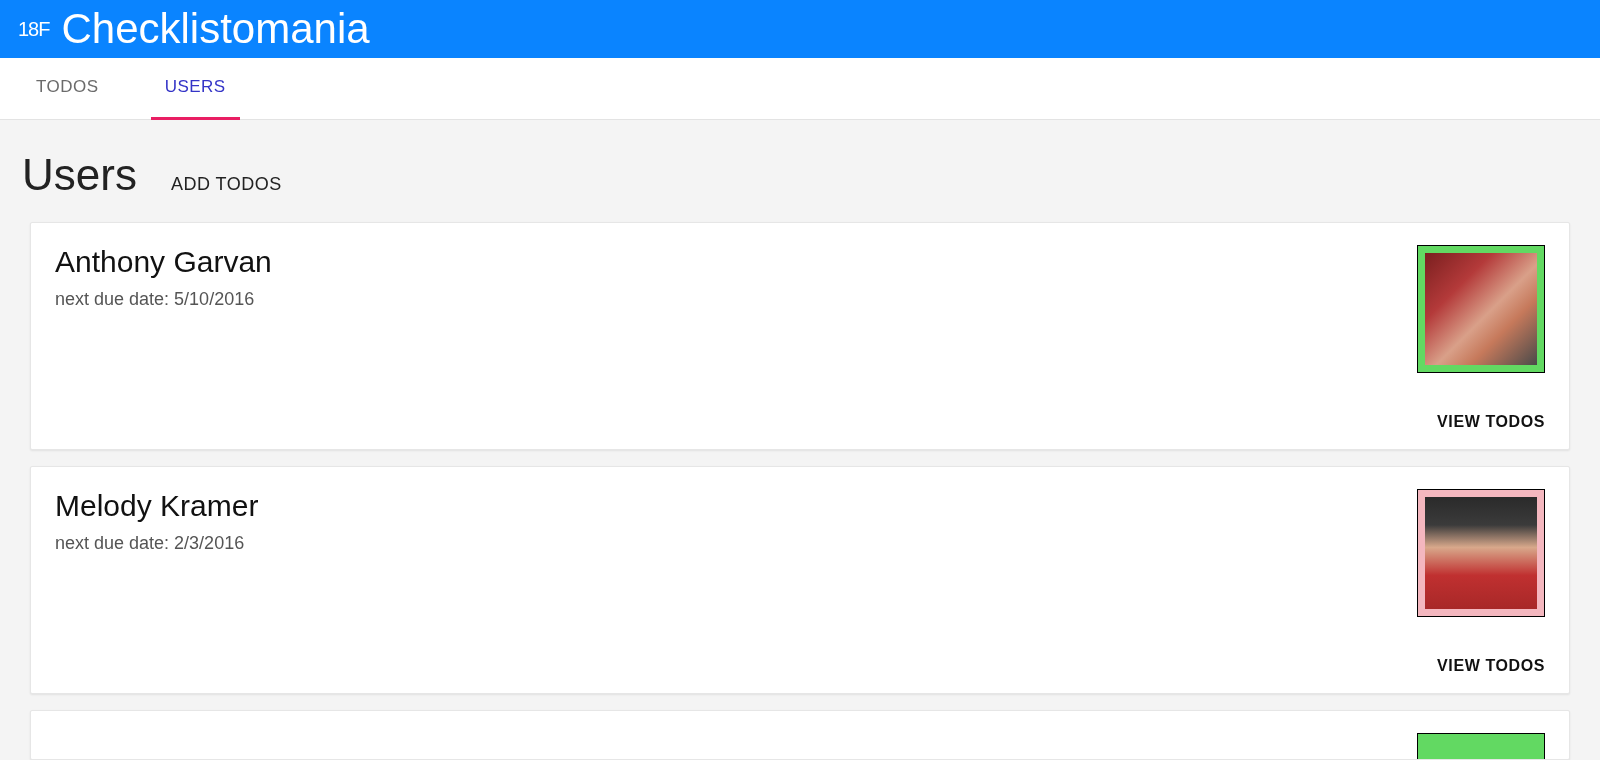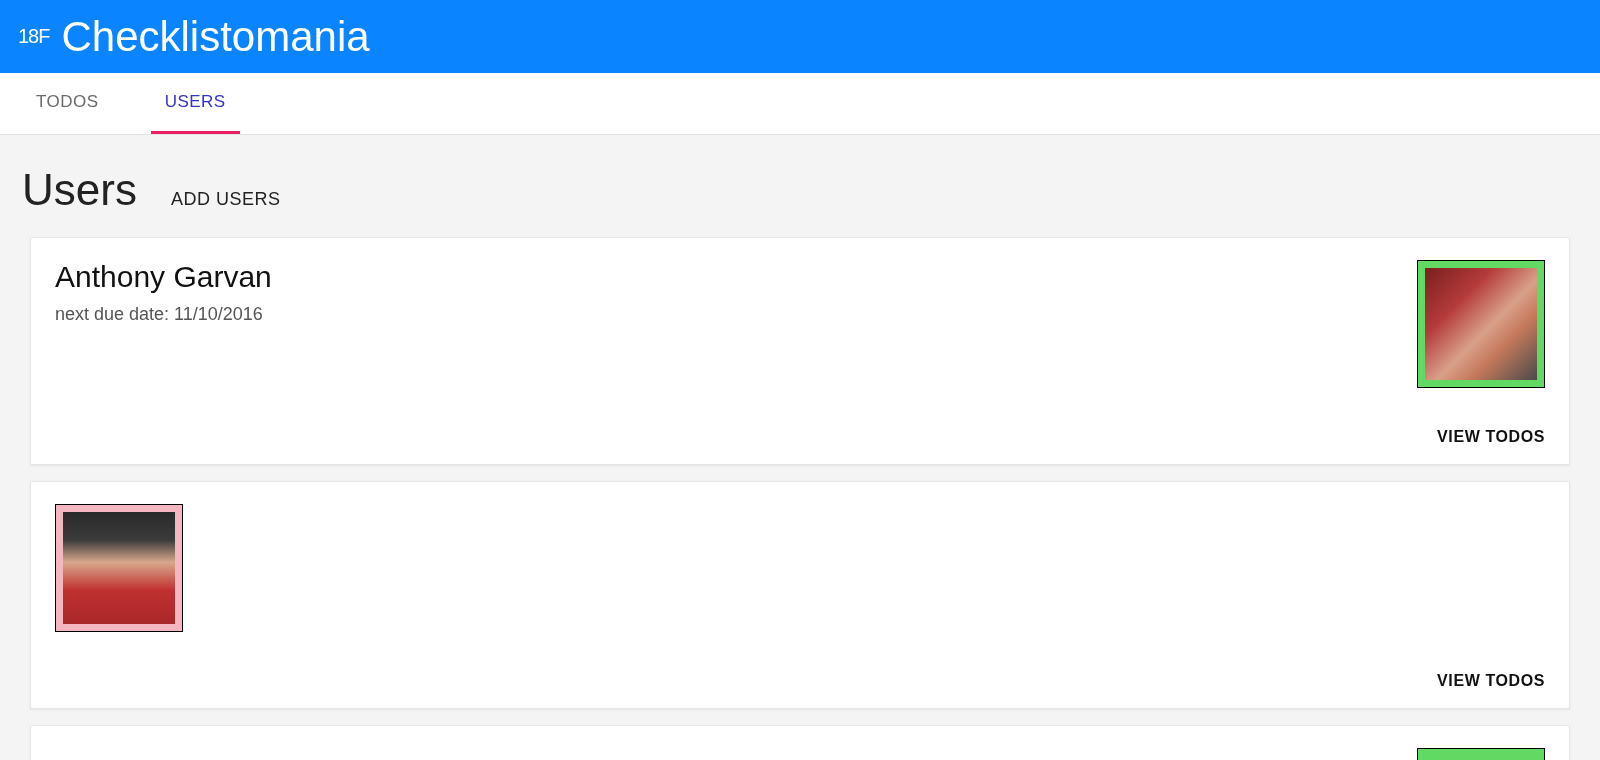--- a/index.html
+++ b/index.html
@@ -10,41 +10,41 @@
     color: #222;
   }
 
   
   .app-header {
     background: #0a84ff;
     color: #fff;
     display: flex;
     align-items: center;
     padding: 0 18px;
-    height: 73px;
+    height: 58px;
   }
   .logo18f {
     font-size: 20px;
     font-weight: 400;
     letter-spacing: -1px;
     margin-right: 12px;
     font-family: Arial, sans-serif;
   }
   .app-title {
     font-size: 42px;
     font-weight: 400;
     line-height: 58px;
   }
 
   
   .tab-bar {
     background: #fff;
     border-bottom: 1px solid #e3e3e3;
     display: flex;
-    align-items: flex-end;
+    align-items: center;
     padding: 0 22px;
     height: 62px;
   }
   .tab {
     padding: 0 14px;
     height: 62px;
     display: flex;
     align-items: center;
     font-size: 17px;
     letter-spacing: 0.5px;
@@ -147,44 +147,50 @@
   <span class="app-title">Checklistomania</span>
 </div>
 
 <div class="tab-bar">
   <div class="tab">TODOS</div>
   <div class="tab active">USERS</div>
 </div>
 
 <div class="page-heading-row">
   <div class="page-heading">Users</div>
-  <div class="add-user">ADD USERS</div>
+  <div class="add-user">ADD TODOS</div>
 </div>
 
 <div class="card-list">
 
   <div class="user-card">
     <div class="user-top">
       <div>
         <div class="user-name">Anthony Garvan</div>
         <div class="user-due">
-          <span>next due date: </span><span>11/10/2016</span>
+          <span>next due date: </span><span>5/10/2016</span>
         </div>
       </div>
       <div class="avatar-frame" style="background:#62d962;">
         <div class="avatar-inner" style="background:linear-gradient(135deg,#7a1f1f 0%,#b43a3a 30%,#d9a089 55%,#c6795b 70%,#4a4a4a 100%);"></div>
       </div>
     </div>
     <div class="card-actions">
       <div class="view-todos">VIEW TODOS</div>
     </div>
   </div>
 
   <div class="user-card">
     <div class="user-top">
+      <div>
+        <div class="user-name">Melody Kramer</div>
+        <div class="user-due">
+          <span>next due date: </span><span>2/3/2016</span>
+        </div>
+      </div>
       <div class="avatar-frame" style="background:#f4b7bf;">
         <div class="avatar-inner" style="background:linear-gradient(180deg,#2a2a2a 0%,#3b3b3b 25%,#d8a88b 45%,#c03030 70%,#a82828 100%);"></div>
       </div>
     </div>
     <div class="card-actions">
       <div class="view-todos">VIEW TODOS</div>
     </div>
   </div>
 
   <div class="user-card partial">

